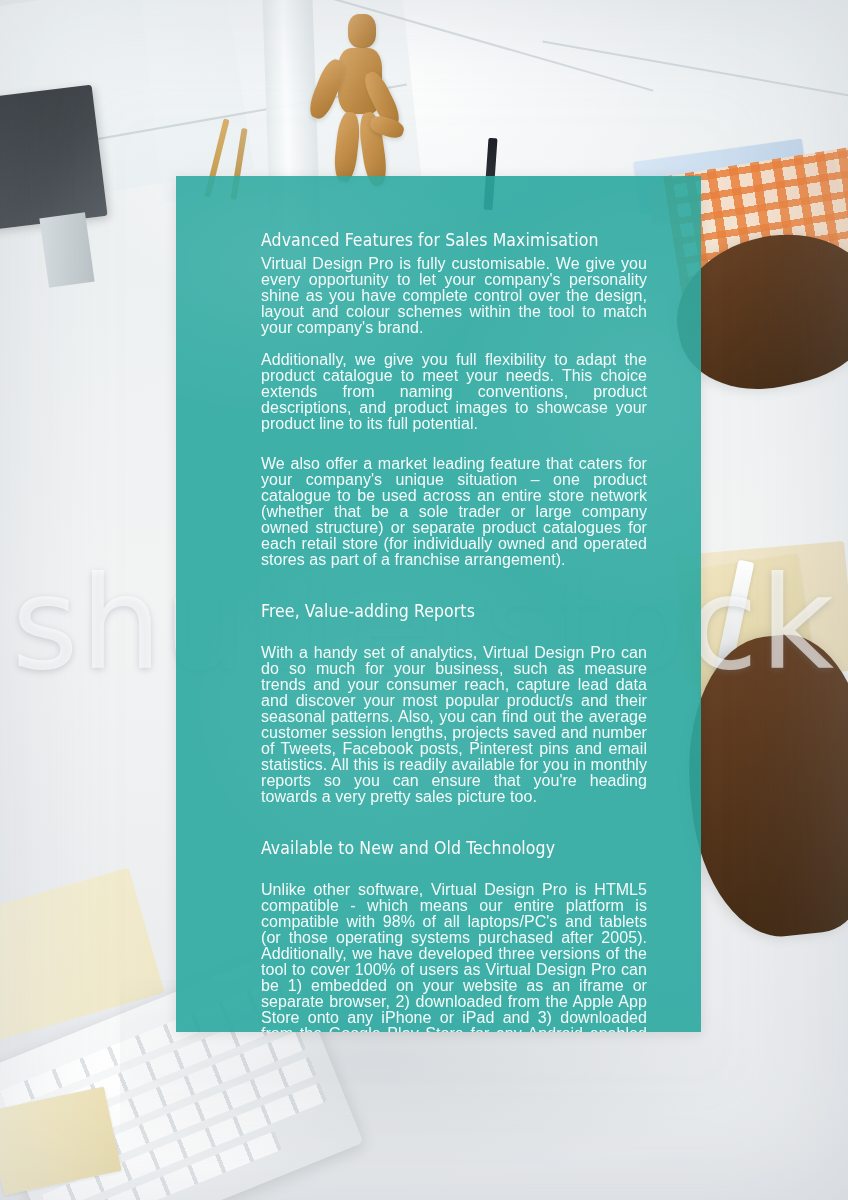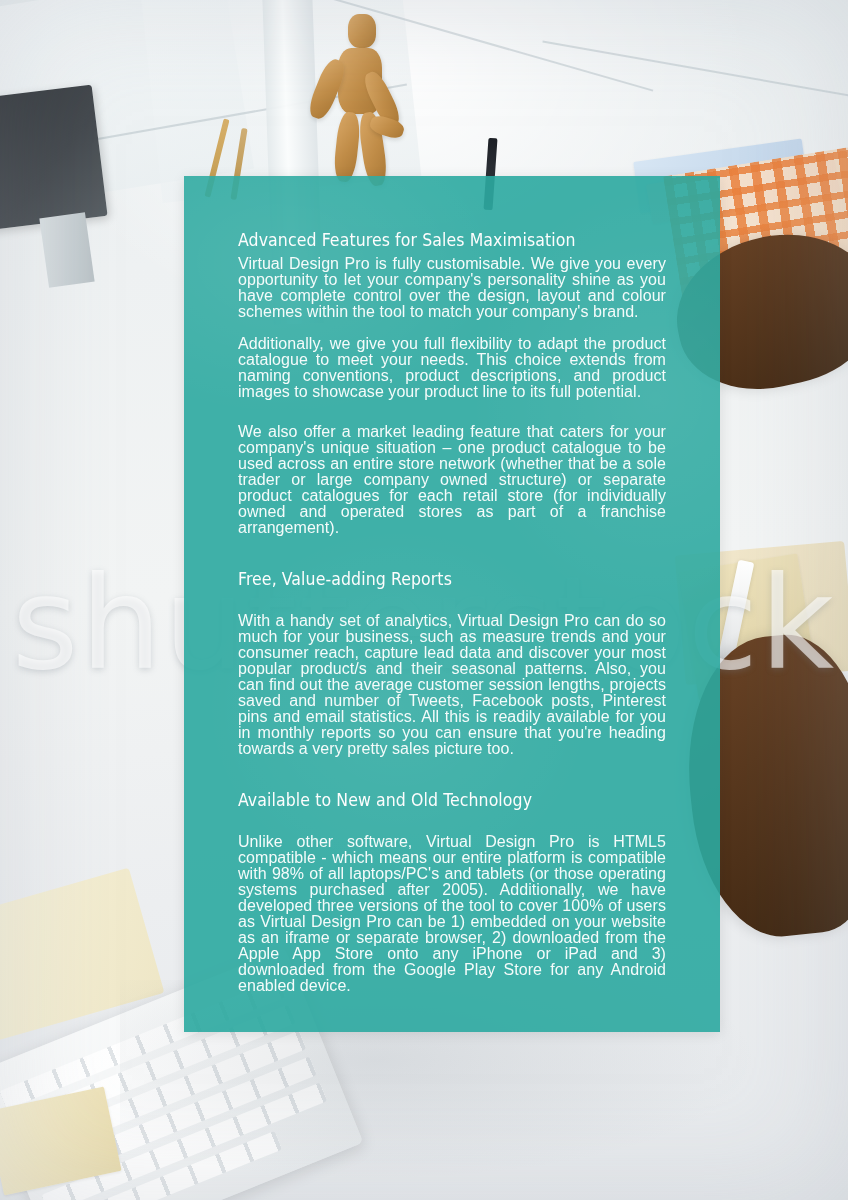--- a/index.html
+++ b/index.html
@@ -199,25 +199,26 @@
     text-shadow: 0 2px 6px rgba(120,130,140,0.28);
     font-weight: 400;
     pointer-events: none;
     user-select: none;
     line-height: 1;
   }
 
   
   .panel {
     position: absolute;
-    left: 184px; top: 176px;
-    width: 536px; height: 856px;
+    left: 176px; top: 176px;
+    width: 494px; height: 856px;
     background: rgba(43,169,160,0.90);
     overflow: hidden;
     box-shadow: 0 2px 12px rgba(0,0,0,0.10);
+    padding-left: 31px;
   }
   .panel-texture {
     position: absolute;
     left: 0; top: 0; width: 100%; height: 100%;
     background:
       radial-gradient(ellipse 320px 220px at 18% 10%, rgba(255,255,255,.07) 0%, rgba(255,255,255,0) 70%),
       radial-gradient(ellipse 260px 300px at 88% 26%, rgba(255,255,255,.06) 0%, rgba(255,255,255,0) 72%),
       radial-gradient(ellipse 280px 260px at 40% 62%, rgba(255,255,255,.05) 0%, rgba(255,255,255,0) 70%);
     pointer-events: none;
   }

